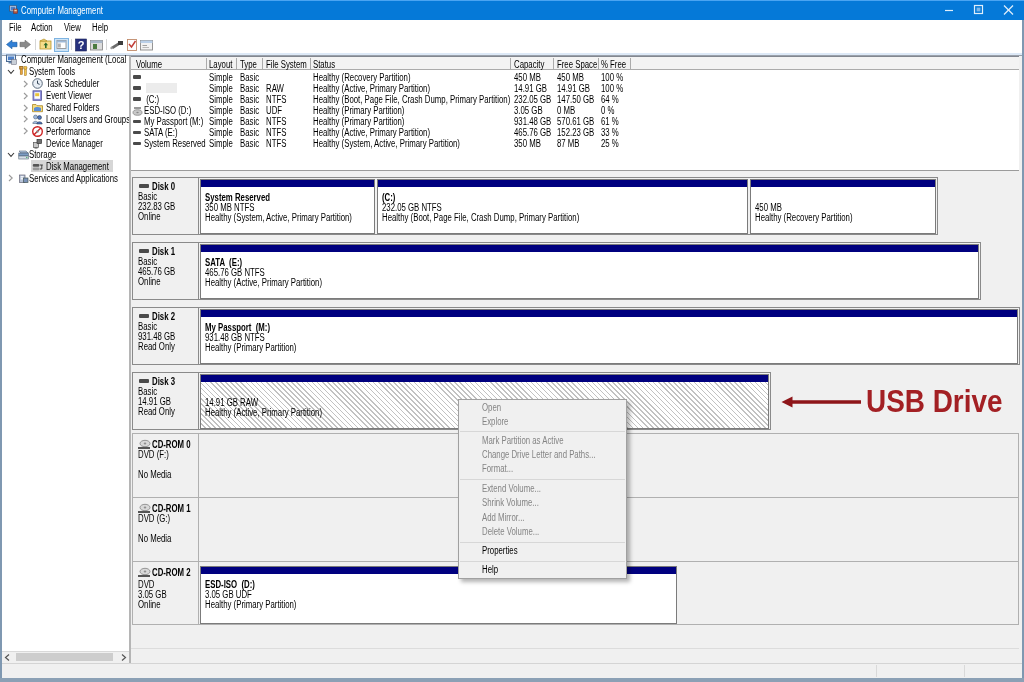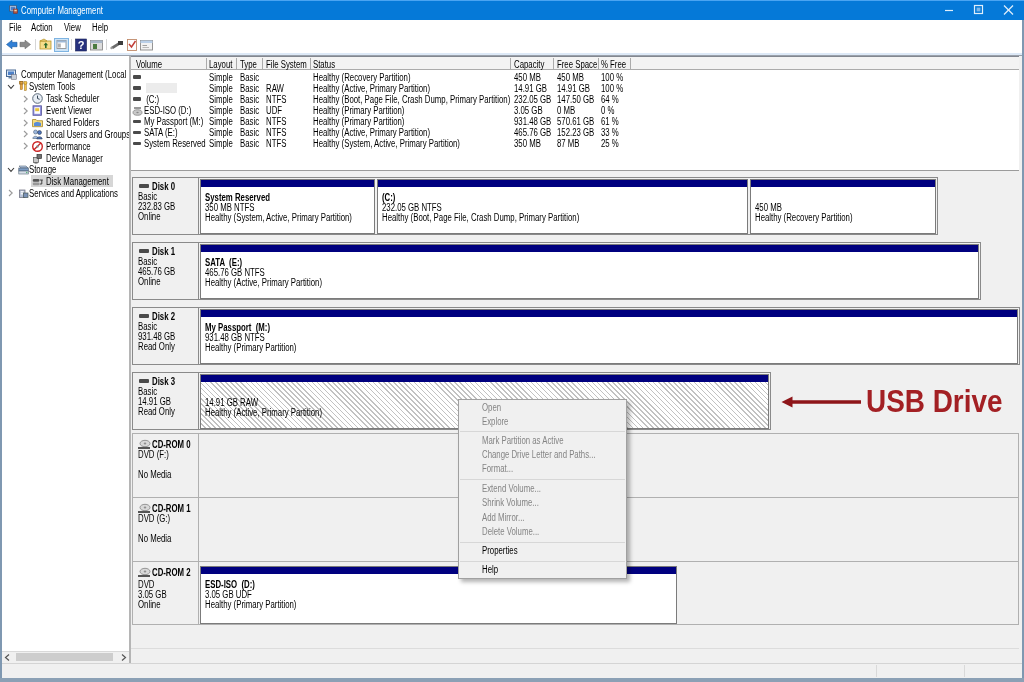--- a/index.html
+++ b/index.html
@@ -99,21 +99,21 @@
       <path d="M5 0.5 L1.5 3.5 L5 6.5" fill="none" stroke="#555" stroke-width="1.2"></path>
     </svg>
 <svg class="abs" style="left:119px;top:654px" width="8" height="7">
       <path d="M3 0.5 L6.5 3.5 L3 6.5" fill="none" stroke="#555" stroke-width="1.2"></path>
     </svg>
 <div class="abs" id="statusbar"></div>
 <div class="statdiv" style="left:876px"></div>
 <div class="statdiv" style="left:964px"></div>
 <div class="abs" id="rpane"></div>
 <div class="abs" style="left:2px;top:55px;width:1020px;height:1px;background:#9aa1ab"></div>
-<div class="abs" style="left:2px;top:67px;width:127px;height:595px;overflow:hidden" id="treewrap">
+<div class="abs" style="left:2px;top:52px;width:127px;height:595px;overflow:hidden" id="treewrap">
 <svg class="abs" style="left:4px;top:2.0px" width="11" height="11">
         <rect x="0.5" y="1" width="9" height="6.5" fill="#dce9f7" stroke="#4a6a93" stroke-width="1"></rect>
         <rect x="2" y="2.5" width="6" height="3.5" fill="#4e81c8"></rect>
         <rect x="2.5" y="8" width="5" height="1.5" fill="#6a87a8"></rect>
         <rect x="5.5" y="5.5" width="5" height="5" fill="#c8cfd8" stroke="#667" stroke-width="0.5"></rect>
       </svg>
 <div class="t " style="left:19px;top:2.0px">Computer Management (Local</div>
 <svg class="abs" style="left:5px;top:16.5px" width="8" height="6">
         <path d="M1 1 L4 4.4 L7 1" fill="none" stroke="#3c3c3c" stroke-width="1.1"></path>
       </svg>

